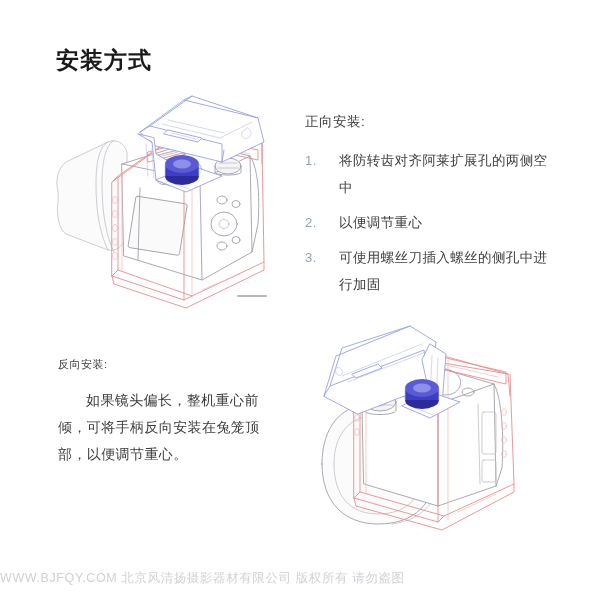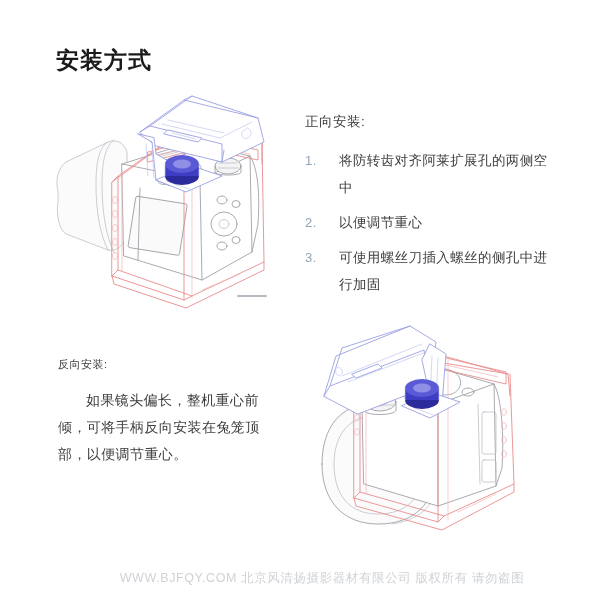--- a/index.html
+++ b/index.html
@@ -41,24 +41,23 @@
     margin:0 0 14px 0;letter-spacing:.5px;
   }
   .leftcol .para{
     font-size:14px;color:#3d3d3d;line-height:1.95;
     text-indent:28px;letter-spacing:.4px;margin:0;
   }
 
   
   .footer{
     position:absolute;left:0;right:0;bottom:13px;
-    text-align:center;color:#cfd2d6;font-size:12.5px;
+    color:#cfd2d6;font-size:12.5px;
     letter-spacing:.6px;white-space:nowrap;
     font-family:"Liberation Sans","DejaVu Sans",sans-serif;
-    padding-left:44px;
   }
 
   
   .fig{position:absolute;}
   .fig svg{display:block;overflow:visible;}
   #fig-forward{left:52px;top:84px;width:250px;height:230px;}
   #fig-reverse{left:318px;top:308px;width:250px;height:215px;}
 
   .ln-grey{fill:none;stroke:#9b9ba3;stroke-width:.85;stroke-linejoin:round;stroke-linecap:round;}
   .ln-grey-l{fill:none;stroke:#bcbcc4;stroke-width:.75;stroke-linejoin:round;stroke-linecap:round;}

